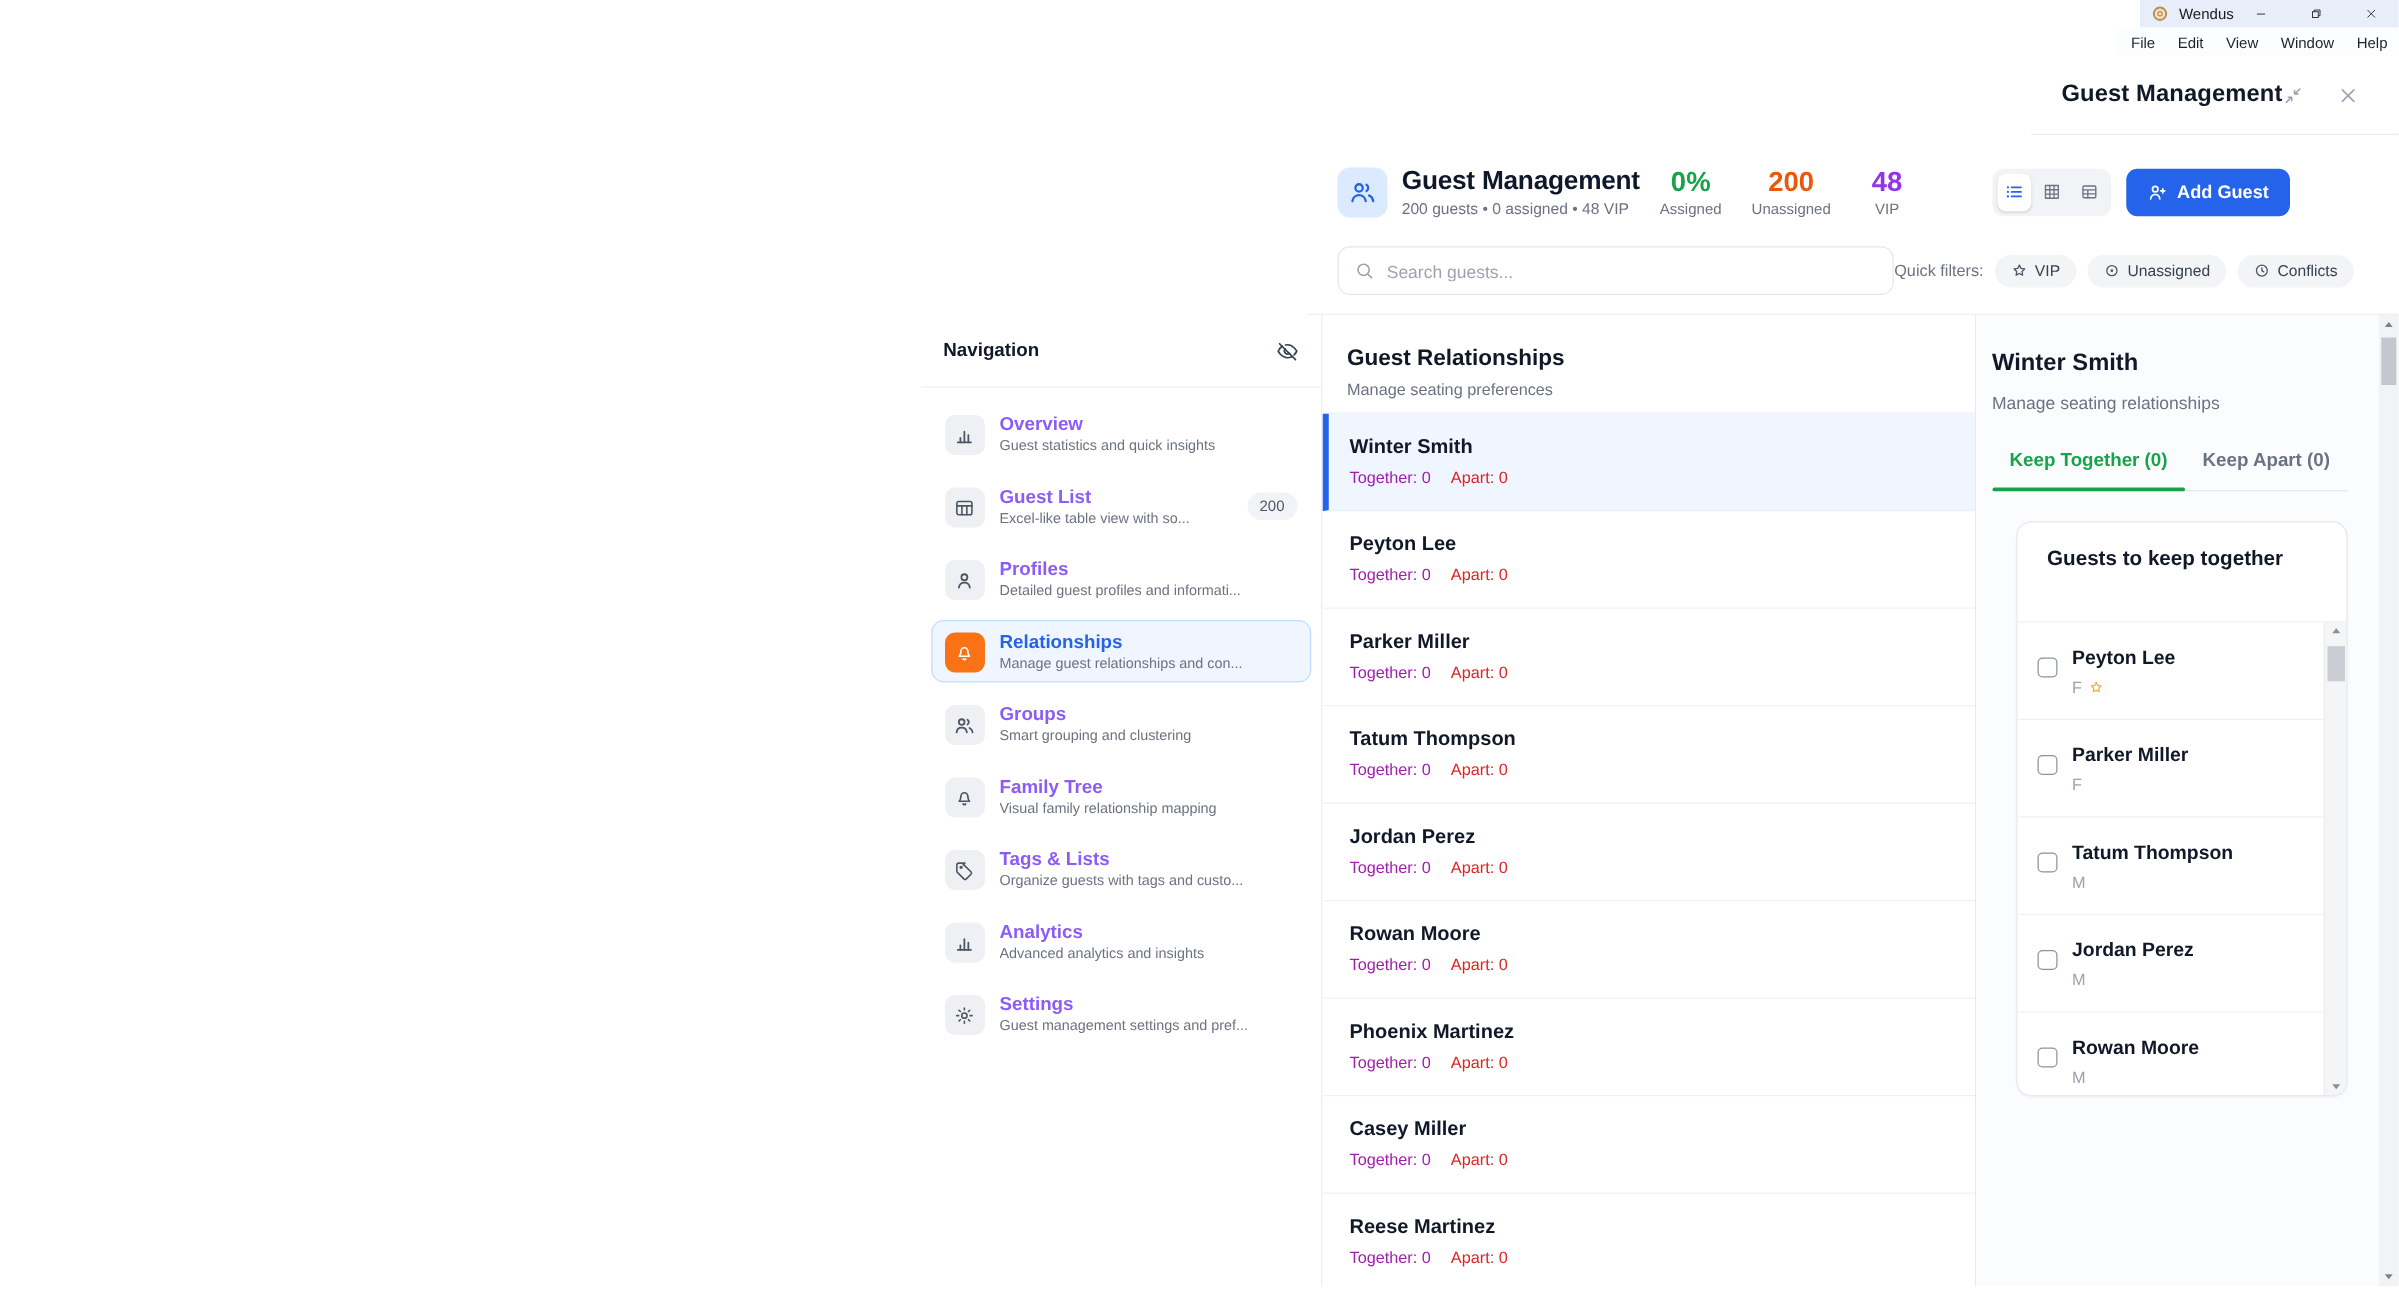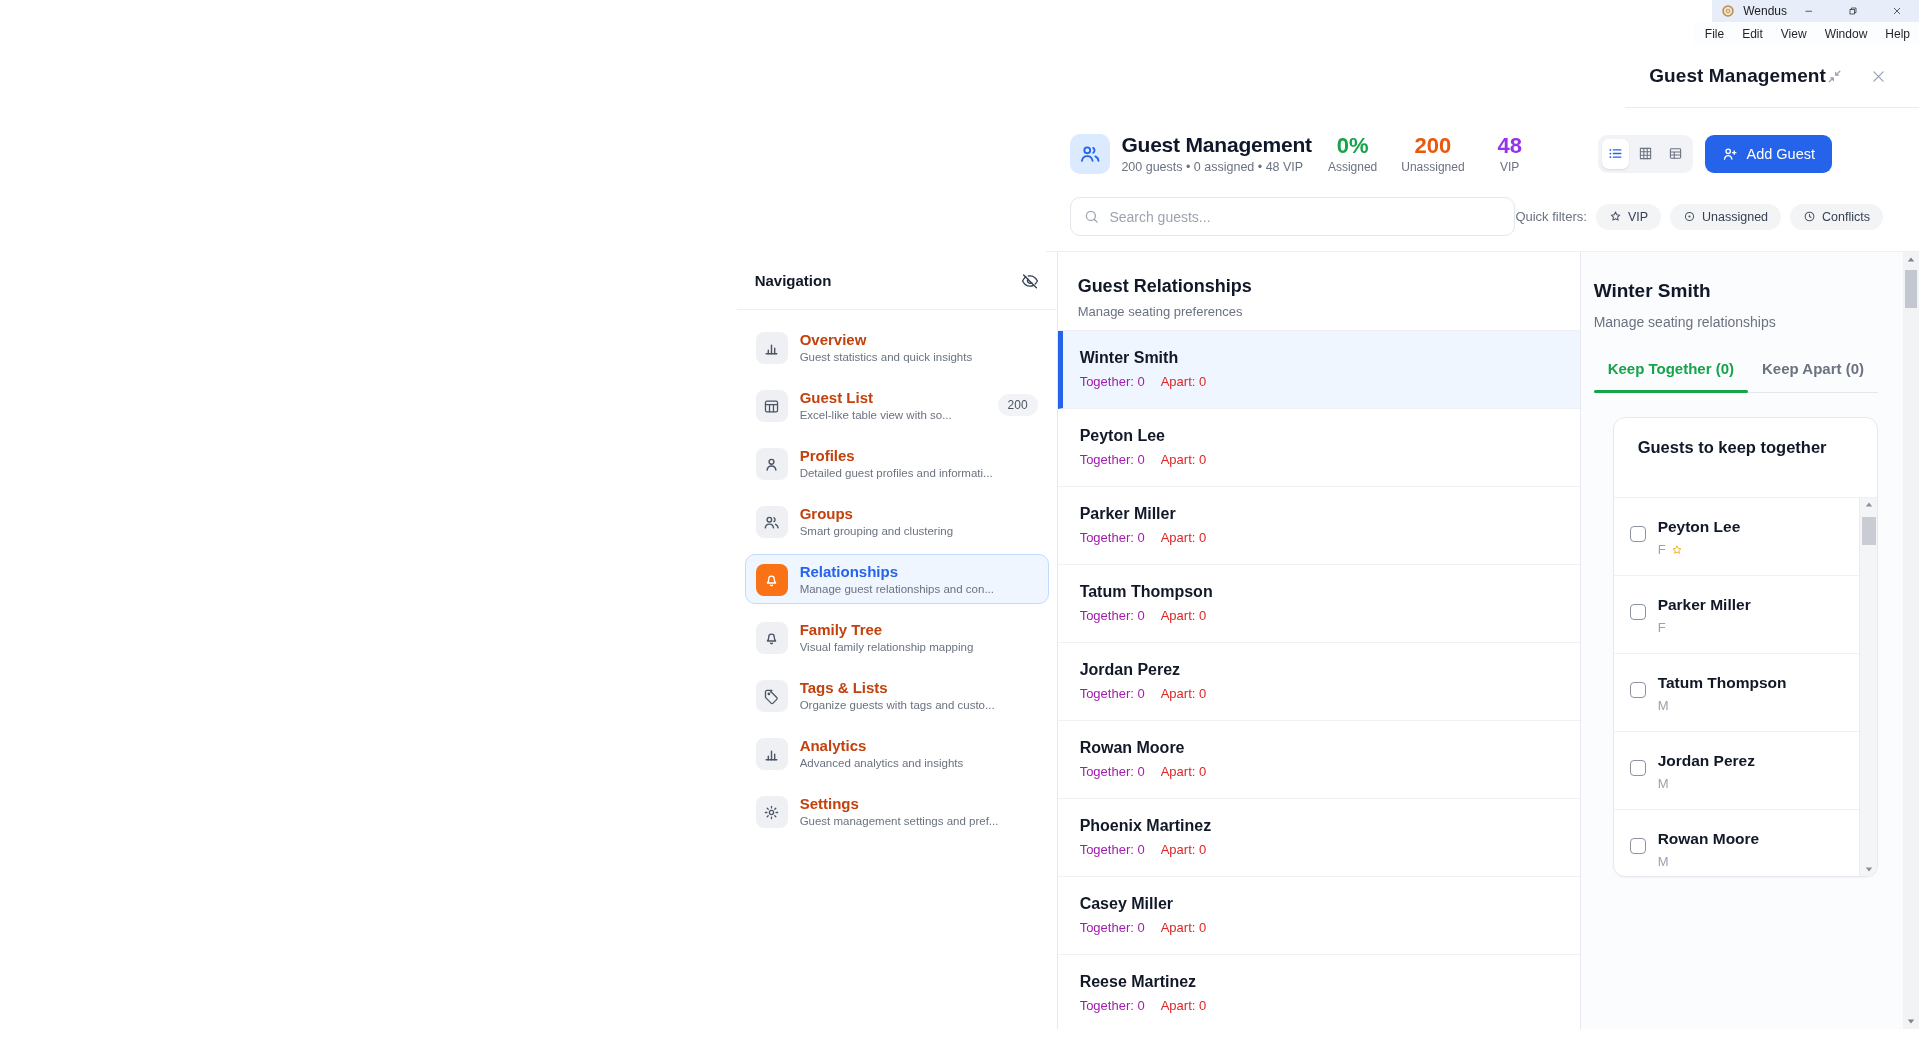--- a/index.html
+++ b/index.html
@@ -36,21 +36,21 @@
   .hdr-sub { font-size:12.5px; color:#6b7280; margin-top:3px; }
   .stats { display:flex; gap:24px; margin-left:16px; align-items:center; }
   .stat { text-align:center; min-width:42px; }
   .stat-value { font-size:22px; font-weight:800; line-height:24px; }
   .stat-label { font-size:12px; color:#6b7280; margin-top:2px; }
   .hdr-right { margin-left:auto; margin-right:63px; display:flex; align-items:center; gap:12px; }
   .view-toggle { background:#f1f3f7; border-radius:9px; padding:4px; display:flex; gap:3px; }
   .vt-btn { width:27px; height:30px; border-radius:7px; display:flex; align-items:center; justify-content:center; color:#6b7280; border:none; background:transparent; }
   .vt-btn svg { width:15px; height:15px; }
   .vt-btn.active { background:#fff; color:#2563eb; box-shadow:0 1px 2px rgba(0,0,0,.10); }
-  .add-guest { height:38px; padding:0 17px; background:#2563eb; color:#fff; border:none; border-radius:9px; font-size:14.5px; font-weight:400; display:flex; align-items:center; gap:8px; font-family:inherit; }
+  .add-guest { height:38px; padding:0 17px; background:#2563eb; color:#fff; border:none; border-radius:9px; font-size:14.5px; font-weight:700; display:flex; align-items:center; gap:8px; font-family:inherit; }
   .add-guest svg { width:16px; height:16px; }
   .search-row { display:flex; align-items:center; margin-top:23px; }
   .search-box { width:445px; height:39px; border:1px solid #e3e6eb; border-radius:10px; display:flex; align-items:center; padding:0 13px; background:#fff; color:#9aa2af; }
   .search-box svg { width:15px; height:15px; flex:none; }
   .search-box input { border:none; outline:none; font-size:14px; margin-left:10px; flex:1; color:#374151; background:transparent; font-family:inherit; }
   .search-box input::placeholder { color:#9ca3af; }
   .filters { margin-left:auto; display:flex; align-items:center; gap:9px; font-size:13px; color:#6b7280; padding-right:12px; }
   .pill { background:#f3f4f6; border:none; border-radius:999px; padding:6px 13px; display:flex; align-items:center; gap:6px; color:#374151; font-size:12.5px; font-family:inherit; }
   .pill svg { width:13px; height:13px; color:#4b5563; }
 
@@ -62,21 +62,21 @@
   .sb-title { font-size:15px; font-weight:700; color:#111827; }
   .sb-eye { color:#374151; background:none; border:none; }
   .sb-eye svg { width:18px; height:18px; }
   .sb-list { padding:12px 8px; }
   .sb-item { display:flex; padding:9px 10px; border-radius:10px; margin-bottom:8px; border:1px solid transparent; align-items:flex-start; height:50px; }
   .sb-item.active { background:#eff6ff; border-color:#bfdbfe; }
   .sb-ic { width:32px; height:32px; border-radius:8px; background:#eef0f4; color:#4b5563; display:flex; align-items:center; justify-content:center; flex:none; }
   .sb-ic svg { width:17px; height:17px; }
   .sb-item.active .sb-ic { background:#f97316; color:#fff; }
   .sb-tx { margin-left:12px; min-width:0; flex:1; }
-  .sb-label { font-size:15px; font-weight:600; color:#c2410c; line-height:16px; white-space:nowrap; }
+  .sb-label { font-size:15px; font-weight:600; color:#8b5cf6; line-height:16px; white-space:nowrap; }
   .sb-item.active .sb-label { color:#2563eb; }
   .sb-desc { font-size:11.5px; color:#6b7280; line-height:13px; margin-top:3px; white-space:nowrap; overflow:hidden; }
   .sb-badge { background:#f1f3f6; color:#4b5563; font-size:12px; border-radius:999px; padding:4px 10px; align-self:center; flex:none; margin-left:8px; }
 
   .middle { width:523px; border-right:1px solid #e7e9ee; background:#fff; overflow:hidden; }
   .mid-head { padding:24px 20px 0; height:79px; border-bottom:1px solid #edeff3; }
   .mid-title { font-size:18px; font-weight:700; color:#111827; }
   .mid-sub { font-size:13px; color:#6b7280; margin-top:7px; }
   .grow { height:78px; padding:17px 20px 0 22px; border-bottom:1px solid #f0f1f4; }
   .grow.selected { background:#eff6ff; padding-left:17px; border-left:5px solid #2563eb; }
@@ -336,48 +336,48 @@
                   <circle cx="12" cy="8.2" r="3.4"></circle>
                   <path d="M5.8 19.8c.5-3.2 3.1-5.6 6.2-5.6s5.7 2.4 6.2 5.6"></path>
                 </svg>
               </span>
             </span>
             <div class="sb-tx">
               <div class="sb-label">Profiles</div>
               <div class="sb-desc">Detailed guest profiles and informati...</div>
             </div>
           </div>
+          <div class="sb-item active">
+            <span class="sb-ic">
+              <span style="display: flex; width: 17px; height: 17px; align-items: center; justify-content: center;">
+                <svg viewBox="0 0 24 24" fill="none" stroke="currentColor" stroke-linecap="round" stroke-linejoin="round" stroke-width="1.9" style="width: 100%; height: 100%;">
+                  <path d="M17.8 15.5H6.2c1.1-1.2 1.9-2.4 1.9-5.7a3.9 3.9 0 0 1 7.8 0c0 3.3.8 4.5 1.9 5.7z"></path>
+                  <path d="M10.6 18.5a1.5 1.5 0 0 0 2.8 0"></path>
+                </svg>
+              </span>
+            </span>
+            <div class="sb-tx">
+              <div class="sb-label">Relationships</div>
+              <div class="sb-desc">Manage guest relationships and con...</div>
+            </div>
+          </div>
           <div class="sb-item">
             <span class="sb-ic">
               <span style="display: flex; width: 17px; height: 17px; align-items: center; justify-content: center;">
                 <svg viewBox="0 0 24 24" fill="none" stroke="currentColor" stroke-linecap="round" stroke-linejoin="round" stroke-width="2" style="width: 100%; height: 100%;">
                   <circle cx="9" cy="8" r="3.2"></circle>
                   <path d="M3.2 19.5c.4-3 2.8-5.2 5.8-5.2s5.4 2.2 5.8 5.2"></path>
                   <path d="M15.5 5.3a3.2 3.2 0 0 1 0 5.4"></path>
                   <path d="M17.8 14.6c1.9.9 3.2 2.7 3.5 4.9"></path>
                 </svg>
               </span>
             </span>
             <div class="sb-tx">
               <div class="sb-label">Groups</div>
               <div class="sb-desc">Smart grouping and clustering</div>
-            </div>
-          </div>
-          <div class="sb-item active">
-            <span class="sb-ic">
-              <span style="display: flex; width: 17px; height: 17px; align-items: center; justify-content: center;">
-                <svg viewBox="0 0 24 24" fill="none" stroke="currentColor" stroke-linecap="round" stroke-linejoin="round" stroke-width="1.9" style="width: 100%; height: 100%;">
-                  <path d="M17.8 15.5H6.2c1.1-1.2 1.9-2.4 1.9-5.7a3.9 3.9 0 0 1 7.8 0c0 3.3.8 4.5 1.9 5.7z"></path>
-                  <path d="M10.6 18.5a1.5 1.5 0 0 0 2.8 0"></path>
-                </svg>
-              </span>
-            </span>
-            <div class="sb-tx">
-              <div class="sb-label">Relationships</div>
-              <div class="sb-desc">Manage guest relationships and con...</div>
             </div>
           </div>
           <div class="sb-item">
             <span class="sb-ic">
               <span style="display: flex; width: 17px; height: 17px; align-items: center; justify-content: center;">
                 <svg viewBox="0 0 24 24" fill="none" stroke="currentColor" stroke-linecap="round" stroke-linejoin="round" stroke-width="1.9" style="width: 100%; height: 100%;">
                   <path d="M17.8 15.5H6.2c1.1-1.2 1.9-2.4 1.9-5.7a3.9 3.9 0 0 1 7.8 0c0 3.3.8 4.5 1.9 5.7z"></path>
                   <path d="M10.6 18.5a1.5 1.5 0 0 0 2.8 0"></path>
                 </svg>
               </span>

